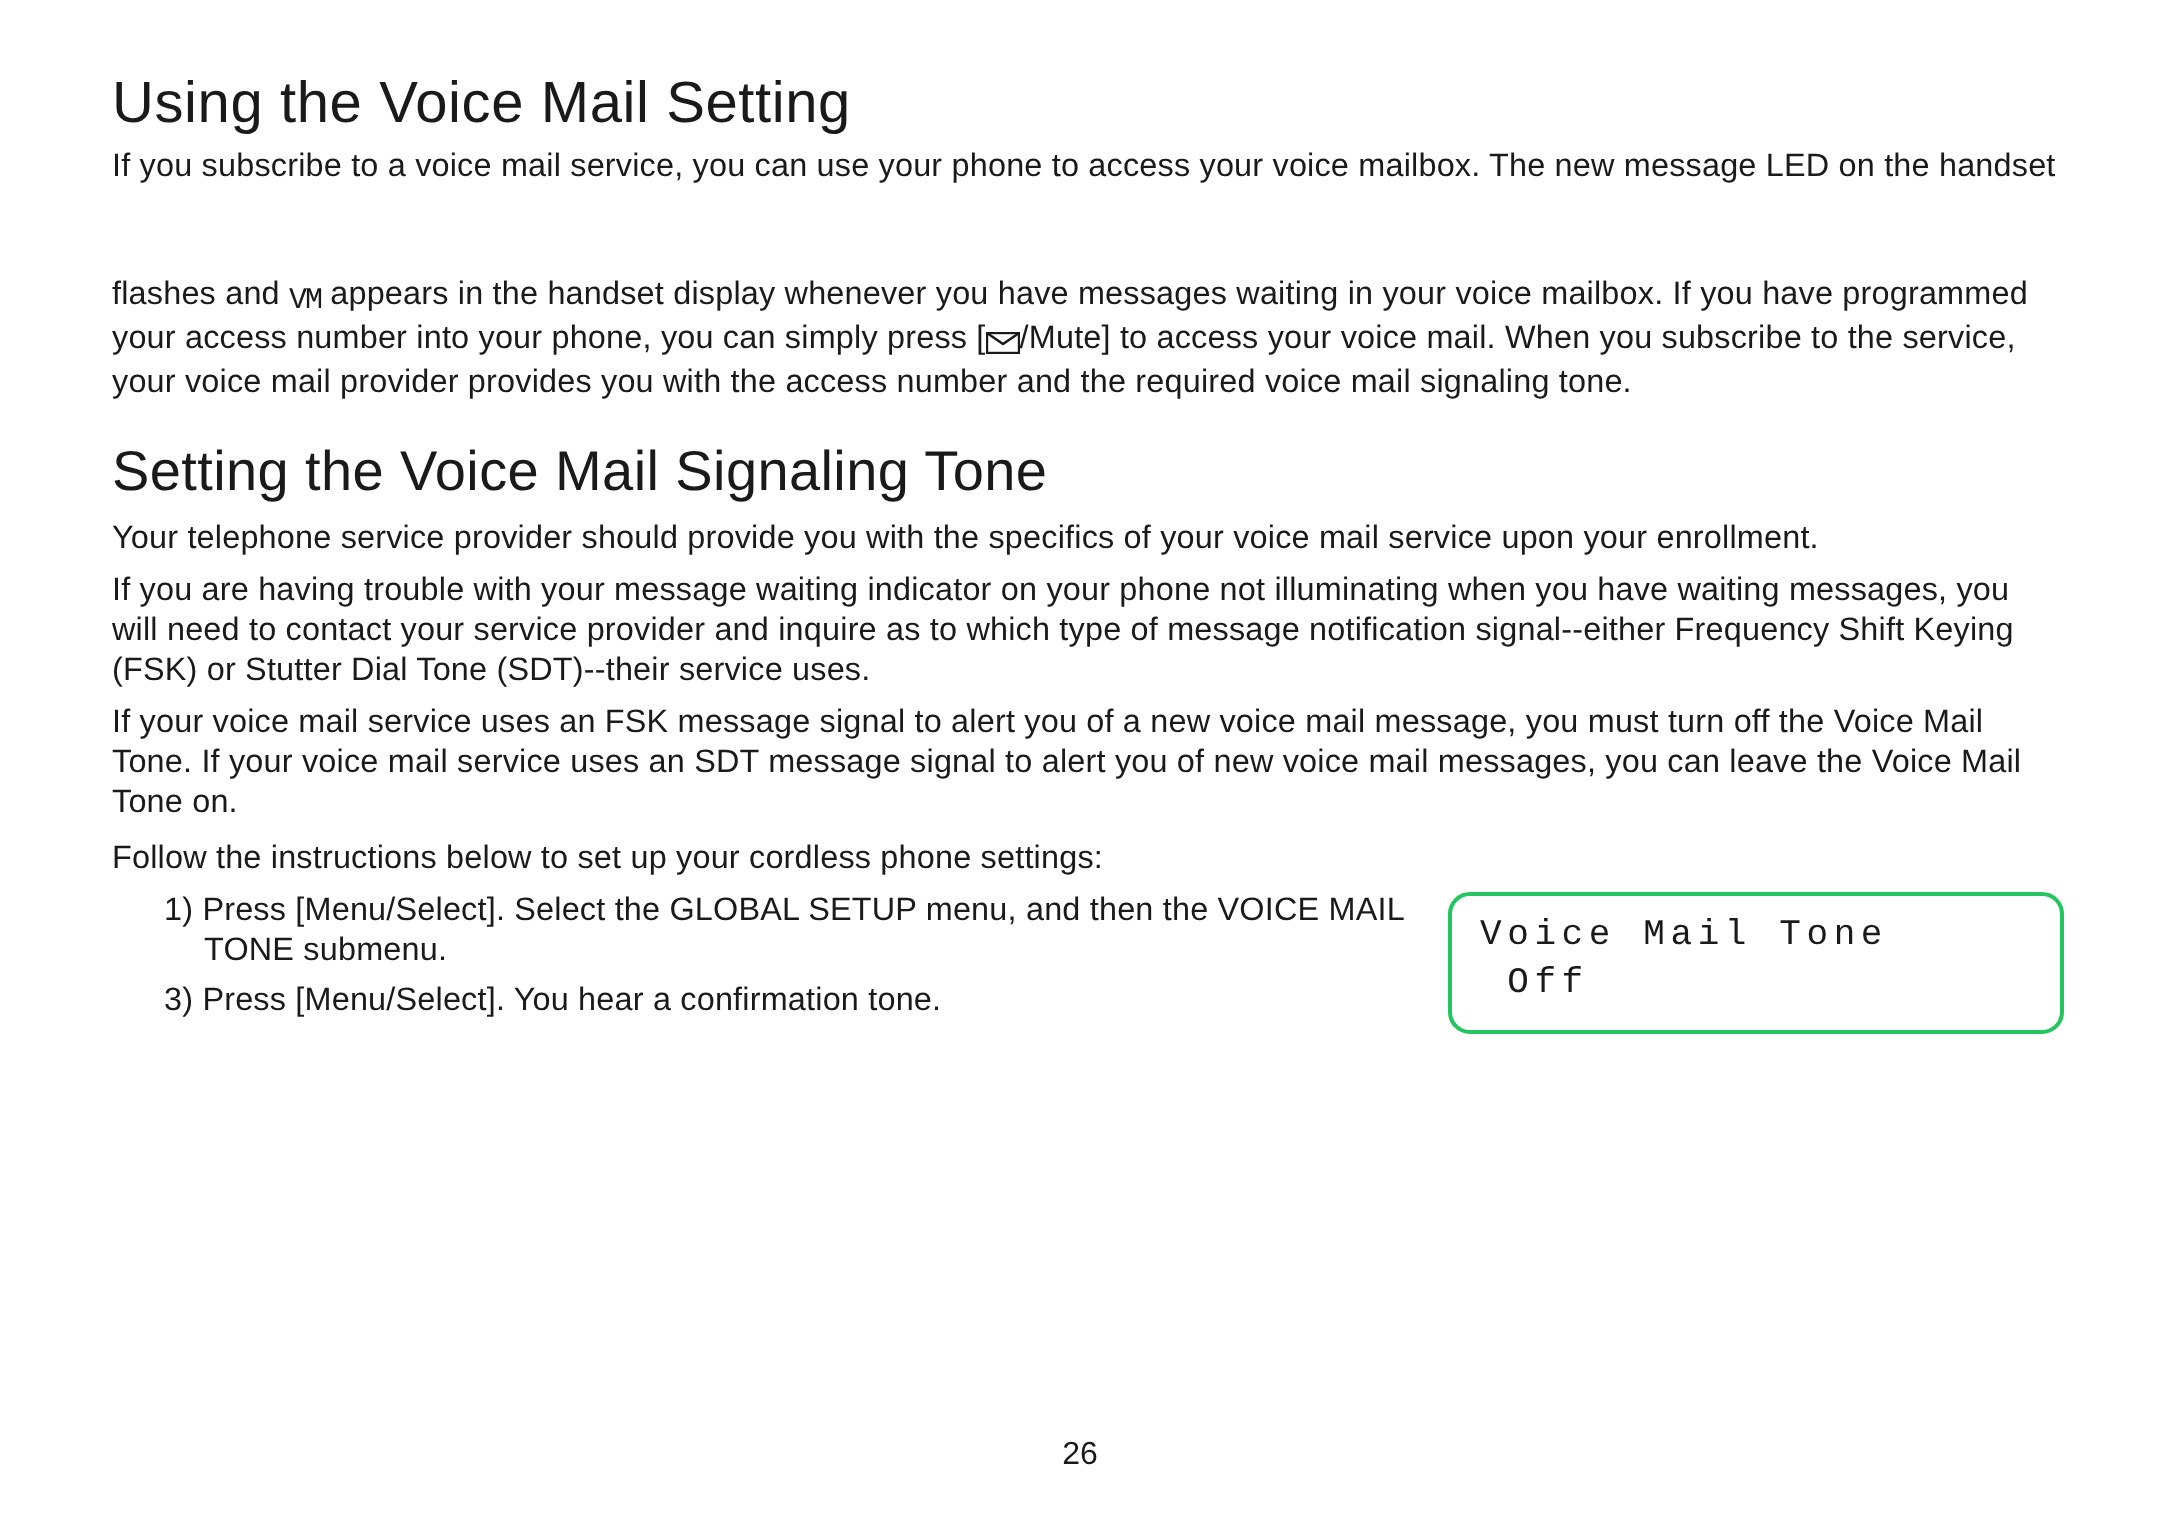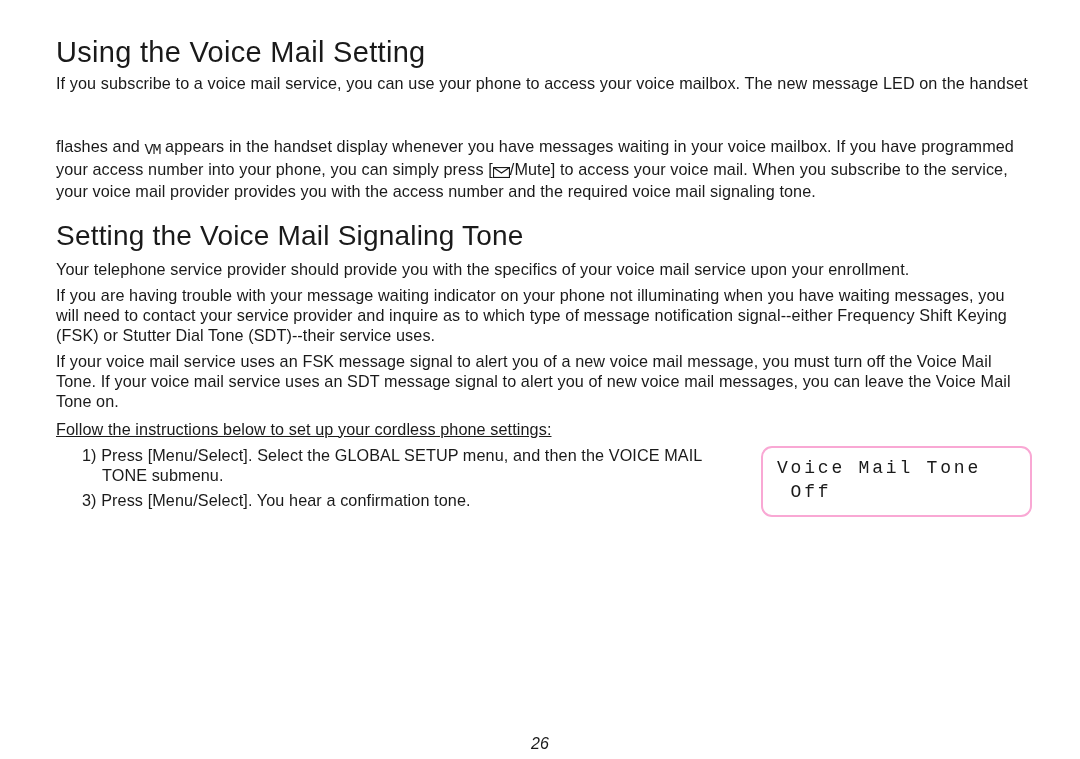--- a/index.html
+++ b/index.html
@@ -39,60 +39,58 @@
       line-height: 1.23;
       margin-bottom: 6px;
       letter-spacing: 0.1px;
     }
     .instr-lead {
       font-size: 16.2px;
       line-height: 1.23;
       margin-top: 8px;
       margin-bottom: 6px;
       letter-spacing: 0.1px;
-      text-decoration: underline;
     }
     .steps-wrapper {
       display: flex;
       align-items: flex-end;
       gap: 15px;
     }
     .steps-col {
       flex: 1;
     }
     .step {
       font-size: 16.2px;
       line-height: 1.23;
       padding-left: 46px;
       text-indent: -20px;
       margin-bottom: 6px;
       letter-spacing: 0.1px;
     }
     .lcd-box {
-      border: 2px solid #f9a8d4;
+      border: 2px solid #22c55e;
       border-radius: 11px;
       padding: 9px 24px 10px 14px;
-      width: 271px;
+      width: 308px;
       margin-top: -3px;
       font-family: "Courier New", monospace;
       font-size: 18px;
       line-height: 1.33;
       letter-spacing: 2.8px;
       flex-shrink: 0;
     }
     .lcd-line {
       white-space: pre;
     }
     .page-num {
       position: absolute;
-      bottom: 6px;
+      bottom: 22px;
       left: 50%;
       transform: translateX(-50%);
       font-size: 16px;
-      font-style: italic;
     }
     .inline-icon {
       display: inline-block;
       vertical-align: -2px;
     }
     .vm-icon {
       font-family: "Courier New", monospace;
       font-size: 15px;
       letter-spacing: -1px;
       margin-top: 48px;

